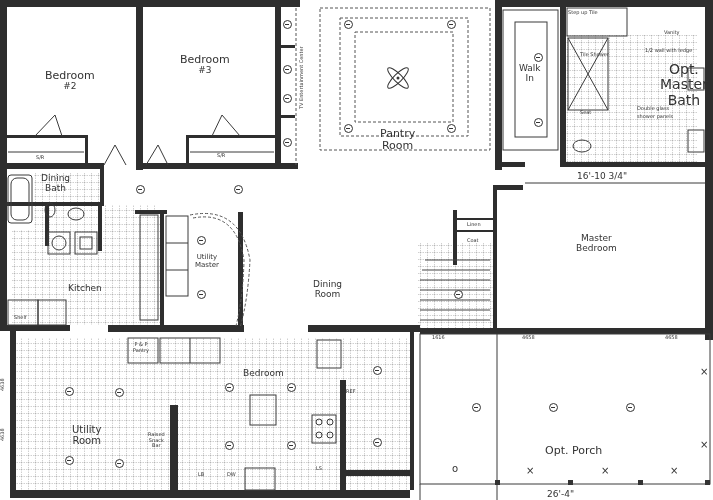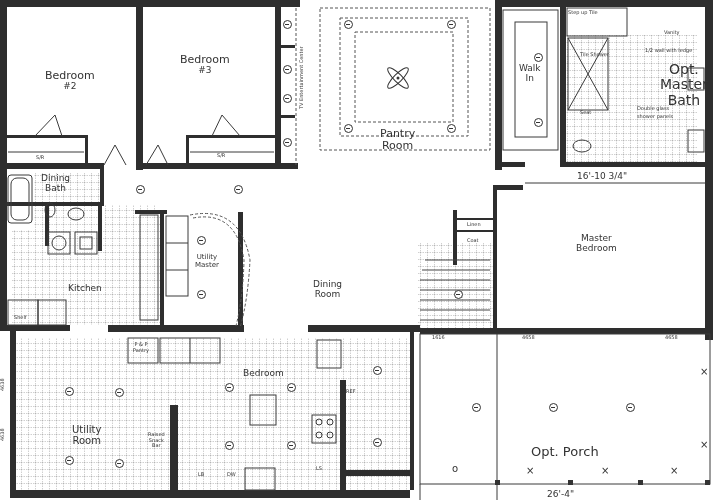--- a/index.html
+++ b/index.html
@@ -264,21 +264,21 @@
 </div>
 <div class="lbl md" style="left:576px;top:234px">
   <div>Master</div>
   <div>Bedroom</div>
 </div>
 <div class="lbl md" style="left:243px;top:369px">Bedroom</div>
 <div class="lbl md" style="left:72px;top:424px;font-size:10px">
   <div>Utility</div>
   <div>Room</div>
 </div>
-<div class="lbl" style="left:531px;top:445px;font-size:13px">Opt. Porch</div>
+<div class="lbl" style="left:545px;top:445px;font-size:11px">Opt. Porch</div>
 
 <div class="lbl sm" style="left:36px;top:155px">S/R</div>
 <div class="lbl sm" style="left:217px;top:153px">S/R</div>
 <div class="lbl sm" style="left:270px;top:75px;transform:rotate(-90deg)">TV Entertainment Center</div>
 <div class="lbl sm" style="left:568px;top:10px">Step up Tile</div>
 <div class="lbl sm" style="left:664px;top:30px">Vanity</div>
 <div class="lbl sm" style="left:645px;top:48px">1/2 wall with ledge</div>
 <div class="lbl sm" style="left:580px;top:52px">Tile Shower</div>
 <div class="lbl sm" style="left:580px;top:110px">Seat</div>
 <div class="lbl sm" style="left:637px;top:106px">Double glass</div>

